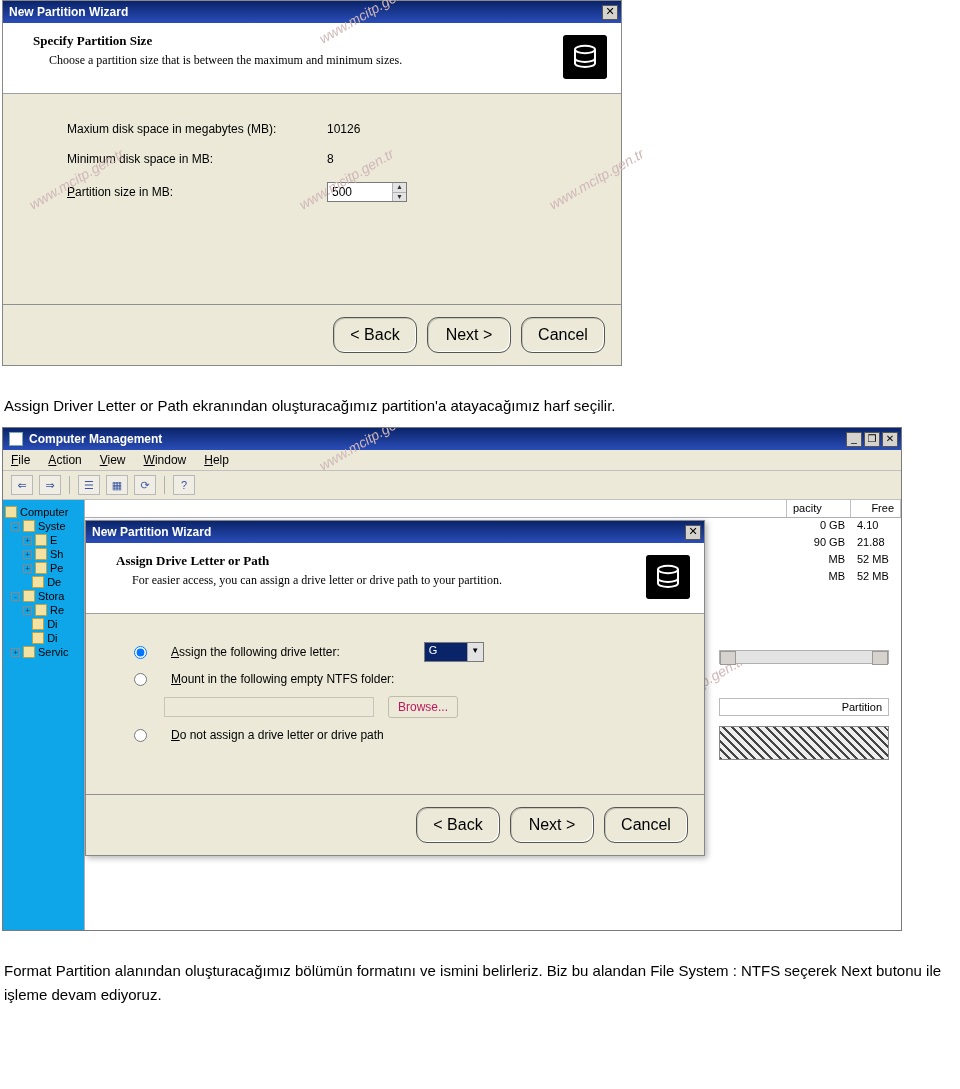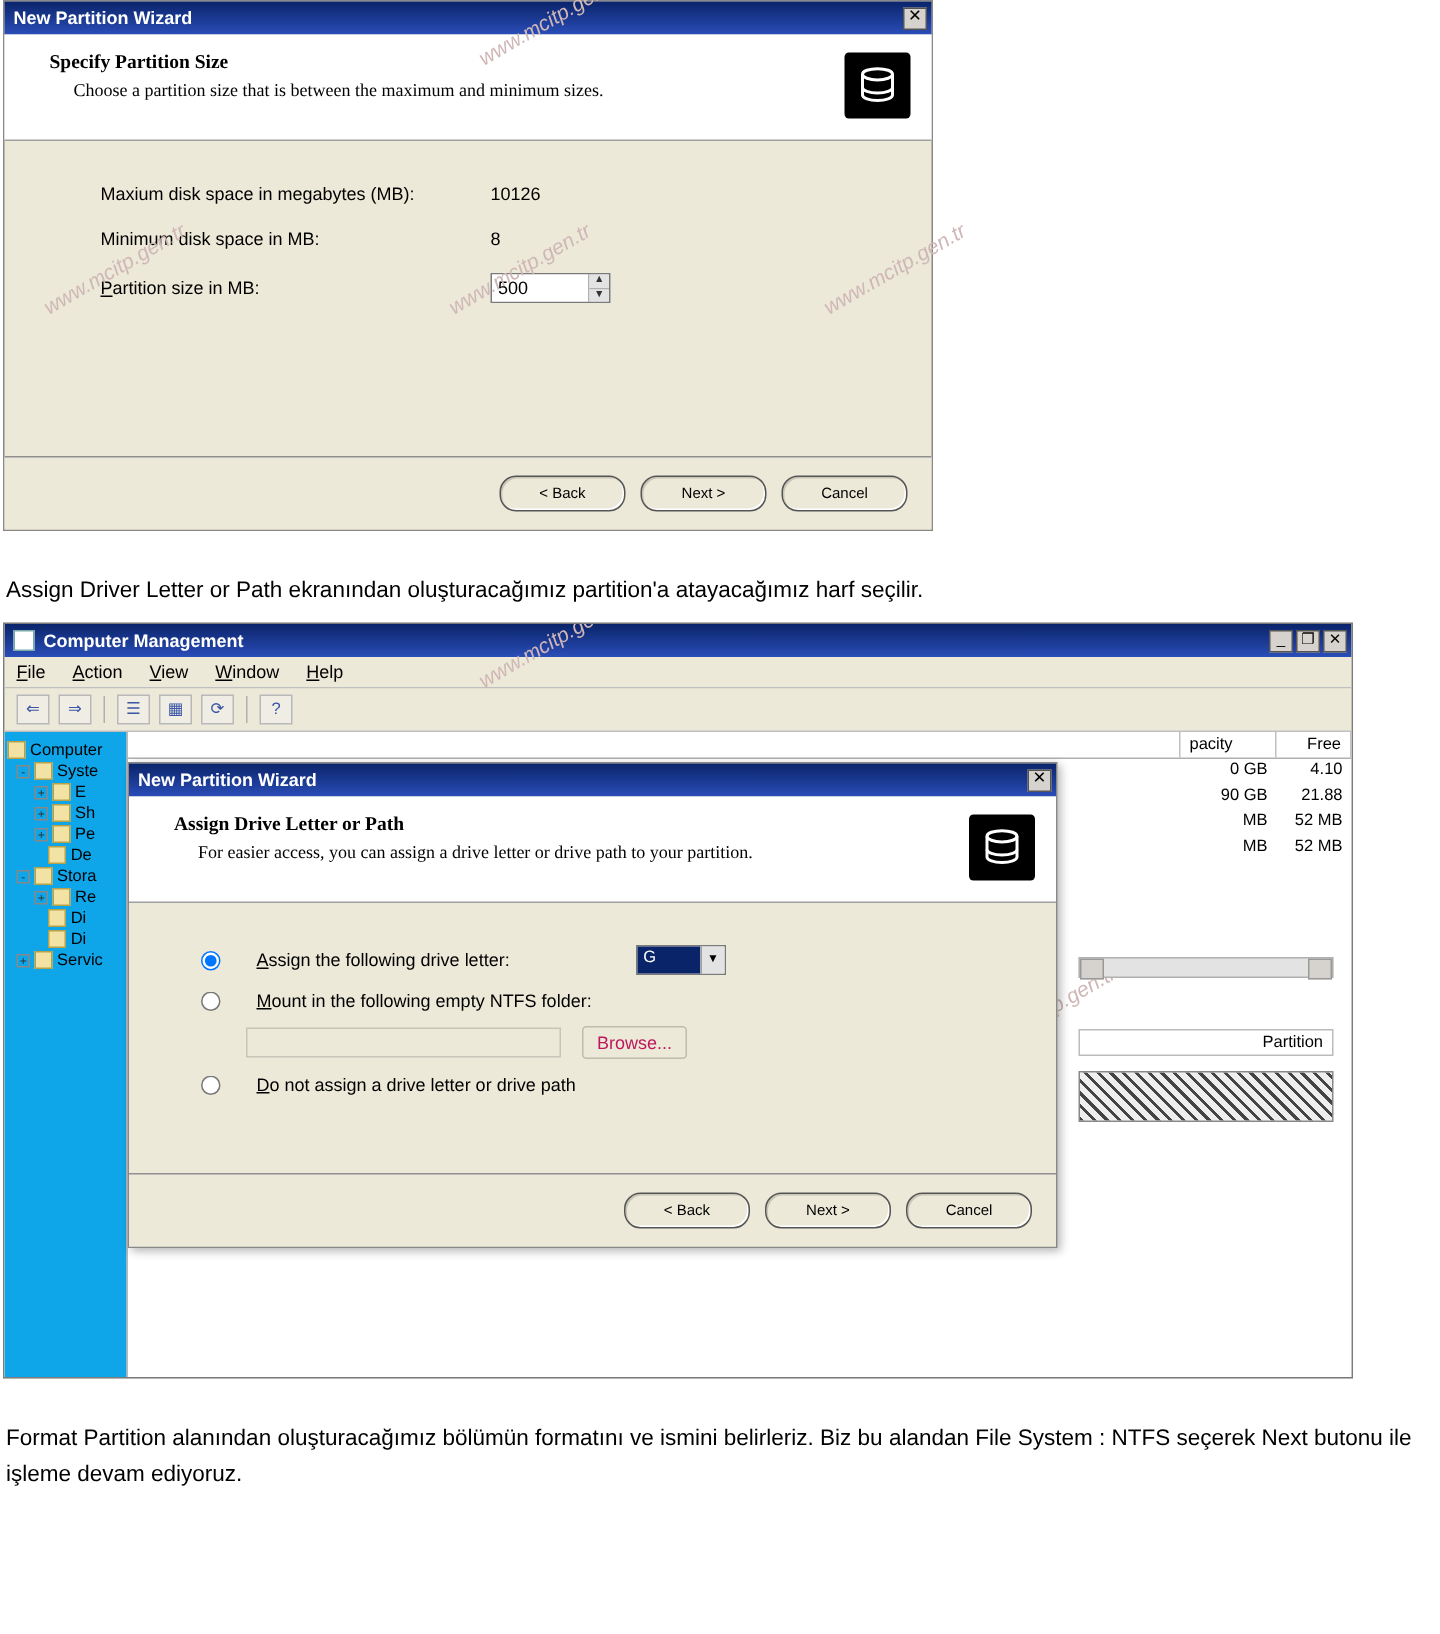--- a/index.html
+++ b/index.html
@@ -96,26 +96,26 @@
 
   .wiz-buttons {
     border-top: 1px solid #909090;
     padding: 12px 16px;
     display: flex;
     justify-content: flex-end;
     gap: 10px;
     background:#ece9d8;
   }
   button.win {
-    min-width: 84px; height: 24px;
+    min-width: 84px; height: 36px;
     background: #ece9d8;
     border: 1px solid #555;
     border-radius: 11px;
     box-shadow: 1px 1px 0 rgba(0,0,0,0.15) inset, -1px -1px 0 #fff inset;
-    font-size: 10px;
+    font-size: 16px;
     cursor: default;
   }
 
   
   .para { margin: 28px 4px 4px 4px; line-height: 1.55; font-size: 15px; }
 
   
   .cm-window {
     width: 900px;
     border: 1px solid #7a7a7a;
@@ -165,21 +165,21 @@
   .disk-header div{border-right:1px solid #c0c0c0;padding:2px 6px;}
   .disk-header .ch1{flex:1;}
   .disk-header .ch2{width:64px;text-align:left;}
   .disk-header .ch3{width:50px;text-align:right;}
 
   .disk-rows{font-size:11px;}
   .disk-rows .dr{display:flex;height:17px;}
   .disk-rows .dr div{padding:1px 6px;}
   .disk-rows .dr .c1{flex:1;}
   .disk-rows .dr .c2{width:64px;text-align:right;}
-  .disk-rows .dr .c3{width:50px;text-align:right;}
+  .disk-rows .dr .c3{width:50px;}
 
   .inner-dialog{
     position:absolute;left:0;top:20px;width:620px;
     background:#ece9d8;border:1px solid #888;
     box-shadow:2px 2px 6px rgba(0,0,0,0.3);
   }
 
   .radio-row{display:flex;align-items:center;margin:10px 0 10px 28px;font-size:12px;gap:24px;}
   .radio-row input[type=radio]{margin:0;}
   .combo{

